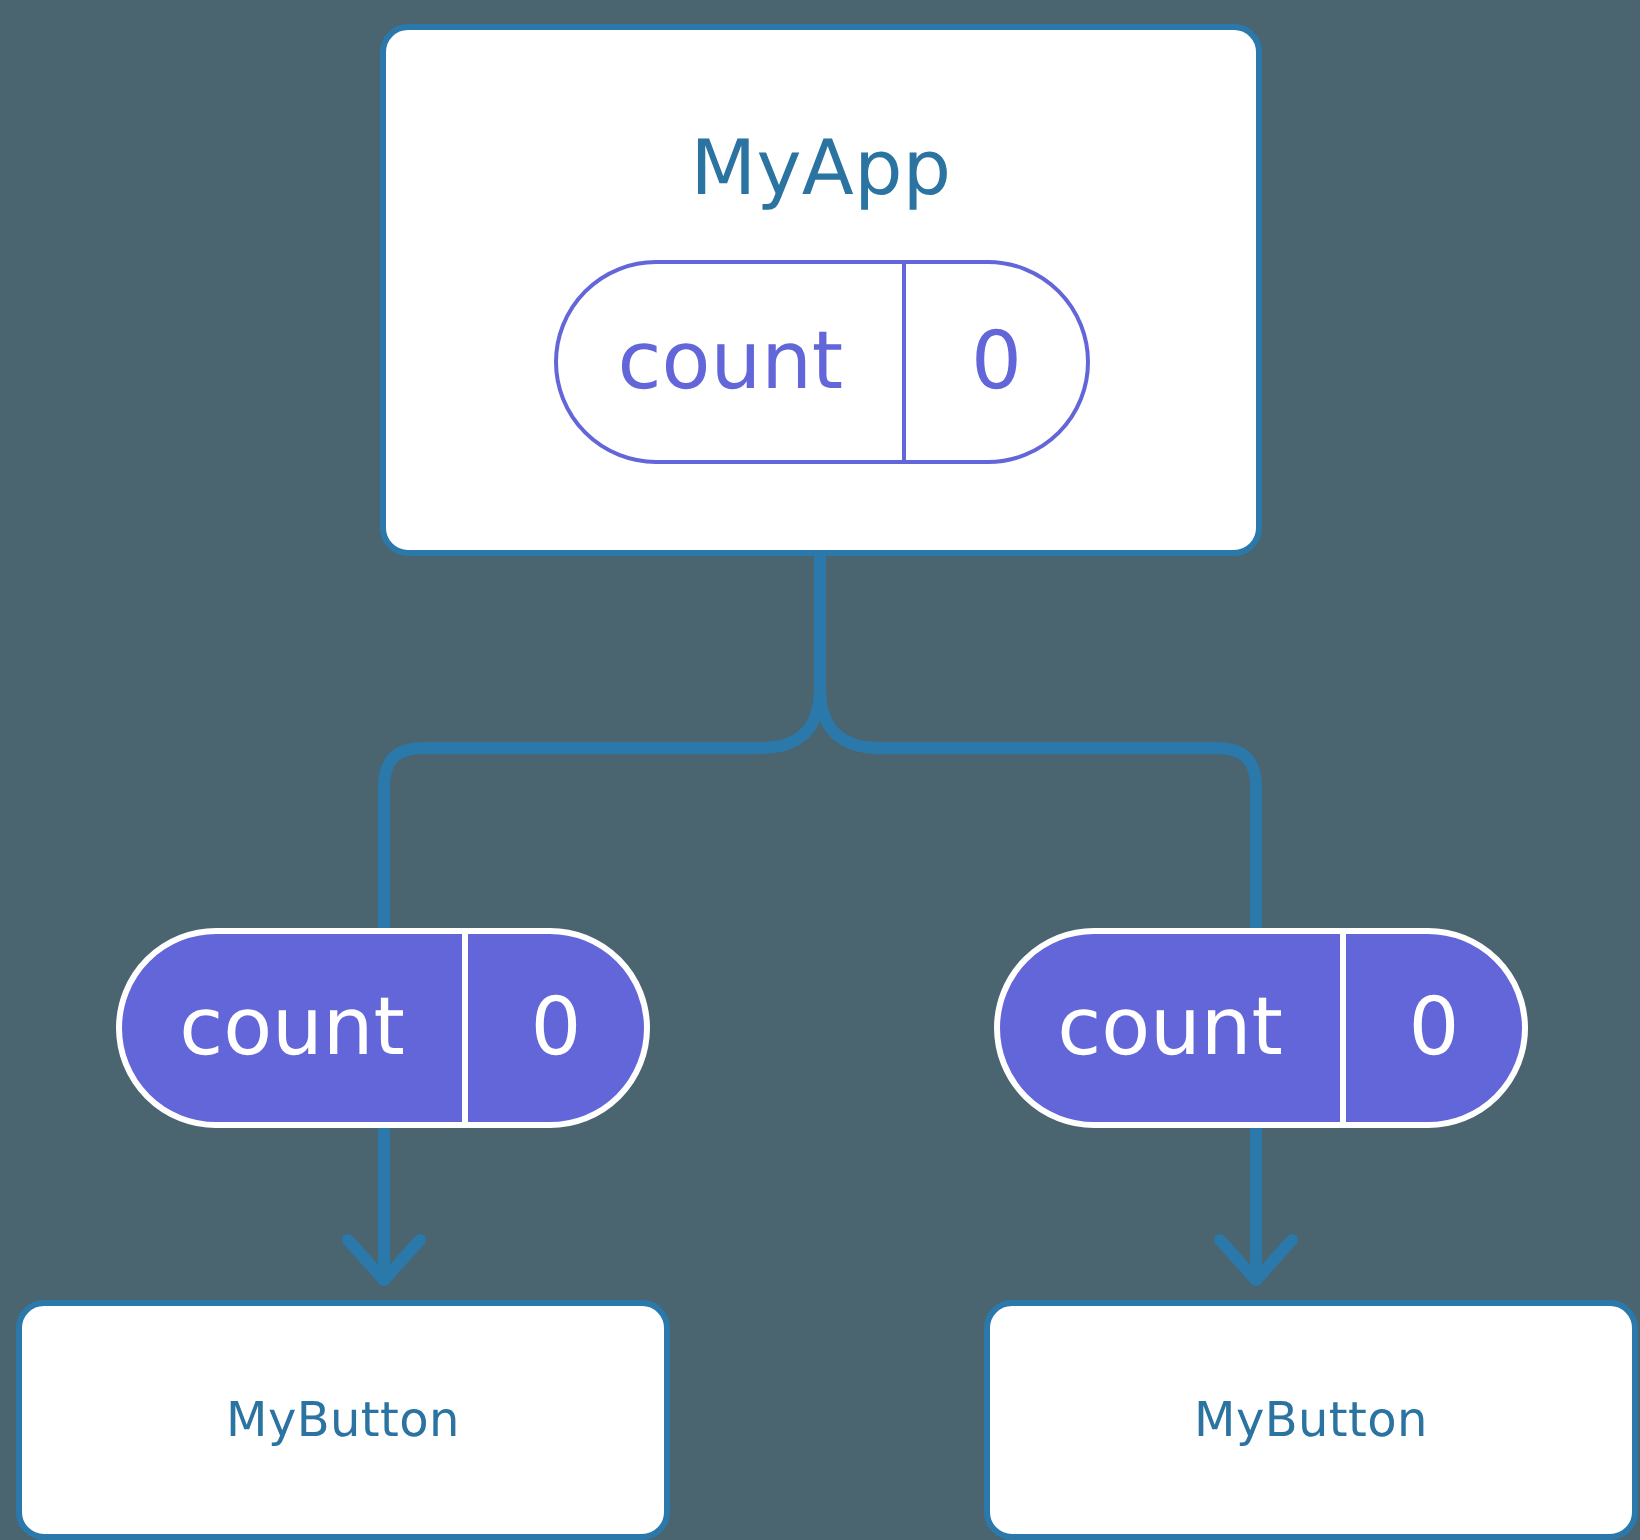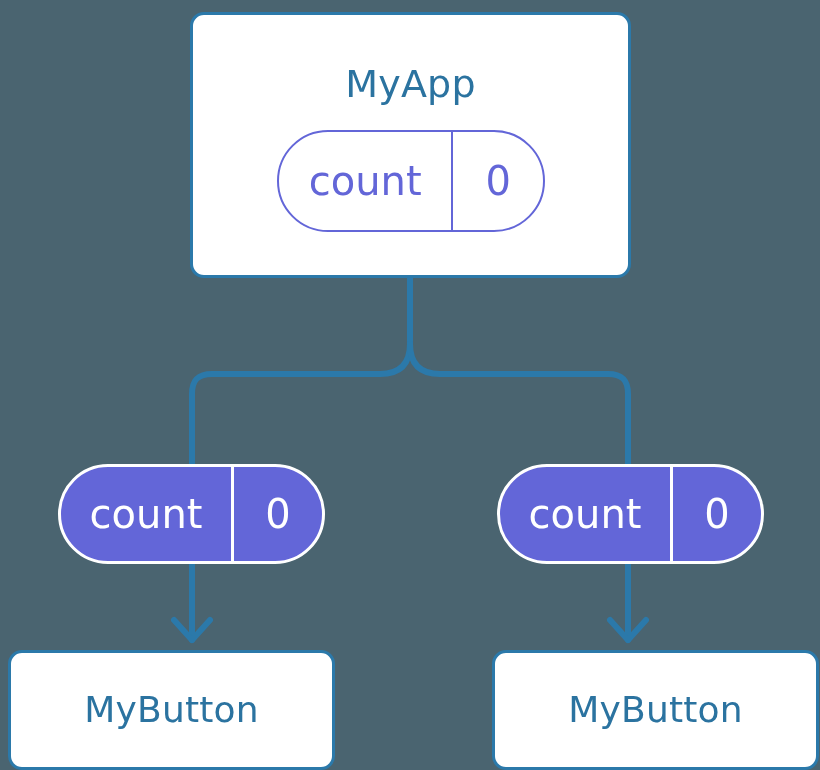--- a/index.html
+++ b/index.html
@@ -41,21 +41,21 @@
     background: #ffffff;
     border: 3px solid #2b79aa;
     border-radius: 14px;
     display: flex;
     flex-direction: column;
     align-items: center;
   }
 
   .component-title {
     color: #2b73a0;
-    font-size: 36px;
+    font-size: 24px;
     font-weight: 400;
     letter-spacing: 0.2px;
     line-height: 1;
     white-space: nowrap;
   }
 
   
   #node-myapp {
     left: 190px;
     top: 12px;

